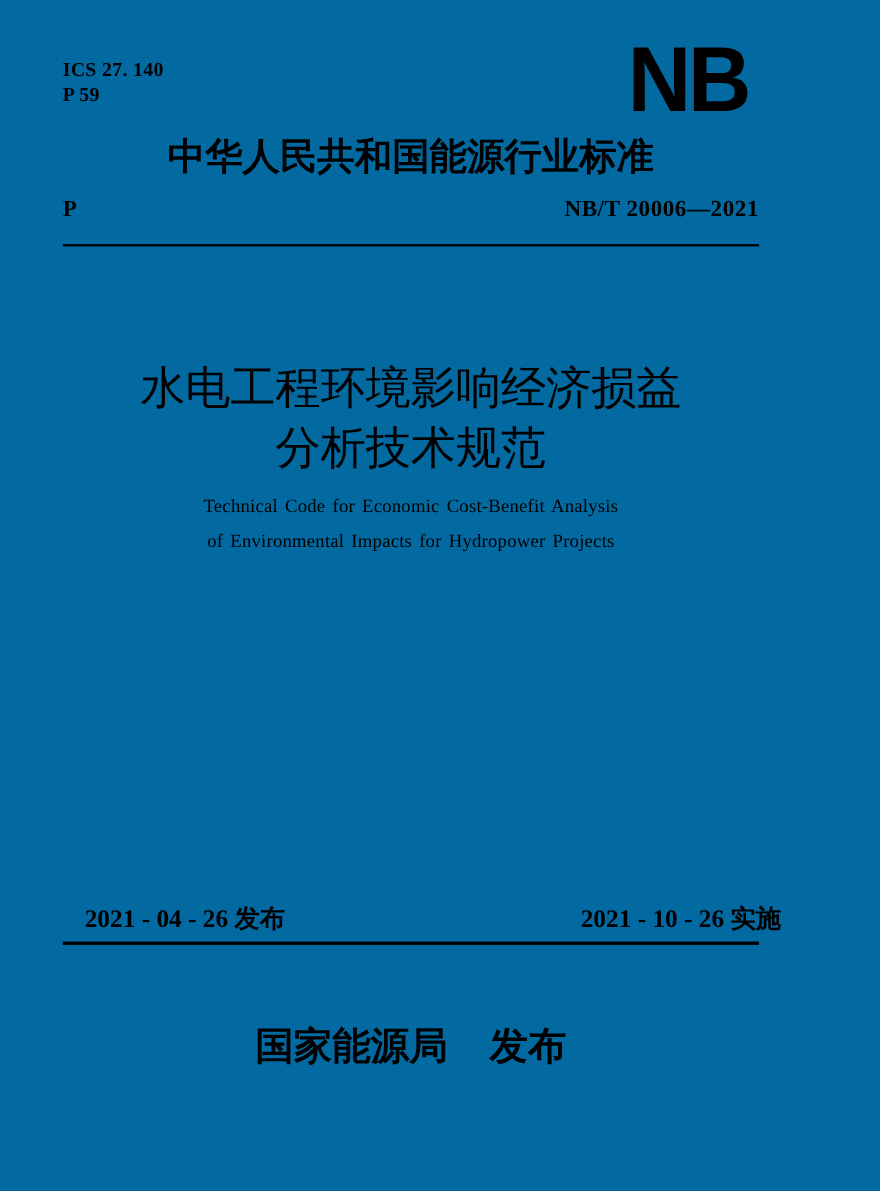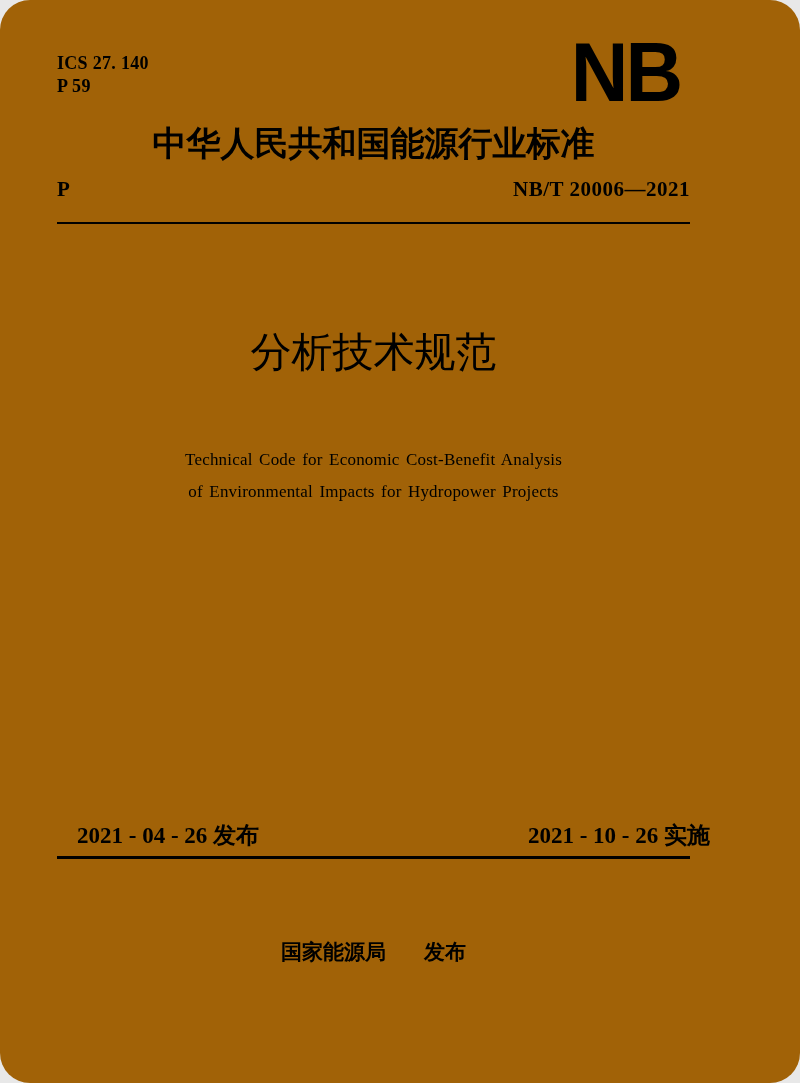--- a/index.html
+++ b/index.html
@@ -5,25 +5,24 @@
   html, body {
     margin: 0;
     padding: 0;
     background: #e8e8e8;
   }
   .page {
     position: relative;
     width: 800px;
     height: 1083px;
     margin: 0 auto;
-    background: #a16207;
+    background: #0369a1;
     color: #000000;
     overflow: hidden;
     font-family: "Liberation Serif", "DejaVu Serif", serif;
-    border-radius: 30px;
   }
   
   .abs { position: absolute; }
 
   .ics-block {
     left: 57px; top: 52px;
     font-weight: bold;
     font-size: 18px;
     line-height: 23px;
     letter-spacing: 0.3px;
@@ -96,21 +95,21 @@
   .rule-bottom {
     left: 57px; top: 856px; width: 633px; height: 3px;
     background: #000000;
   }
 
   .publisher-line {
     left: 57px; top: 936px; width: 633px;
     text-align: center;
     font-family: "Liberation Sans", "DejaVu Sans", sans-serif;
     font-weight: bold;
-    font-size: 21px;
+    font-size: 35px;
     line-height: 32px;
   }
   .publisher-spacer {
     display: inline-block;
     width: 38px;
   }
 </style>
 </head>
 <body>
 
@@ -126,20 +125,21 @@
   <div class="abs standard-category">中华人民共和国能源行业标准</div>
 
   <div class="abs filing-row">
     <span class="filing-letter">P</span>
     <span class="standard-number">NB/T 20006—2021</span>
   </div>
 
   <div class="abs rule-top"></div>
 
   <div class="abs title-zh">
+    <div>水电工程环境影响经济损益</div>
     <div>分析技术规范</div>
   </div>
 
   <div class="abs title-en">
     <div>Technical Code for Economic Cost-Benefit Analysis</div>
     <div>of Environmental Impacts for Hydropower Projects</div>
   </div>
 
   <div class="abs dates-row">
     <span class="issue-date"><span>2021 - 04 - 26</span> <span>发布</span></span>

